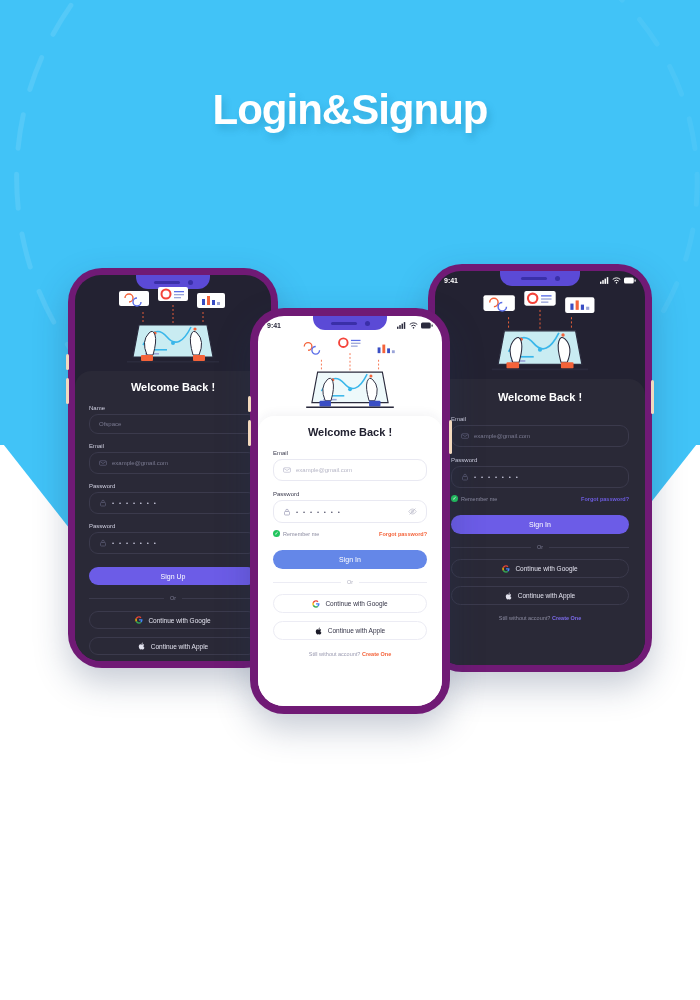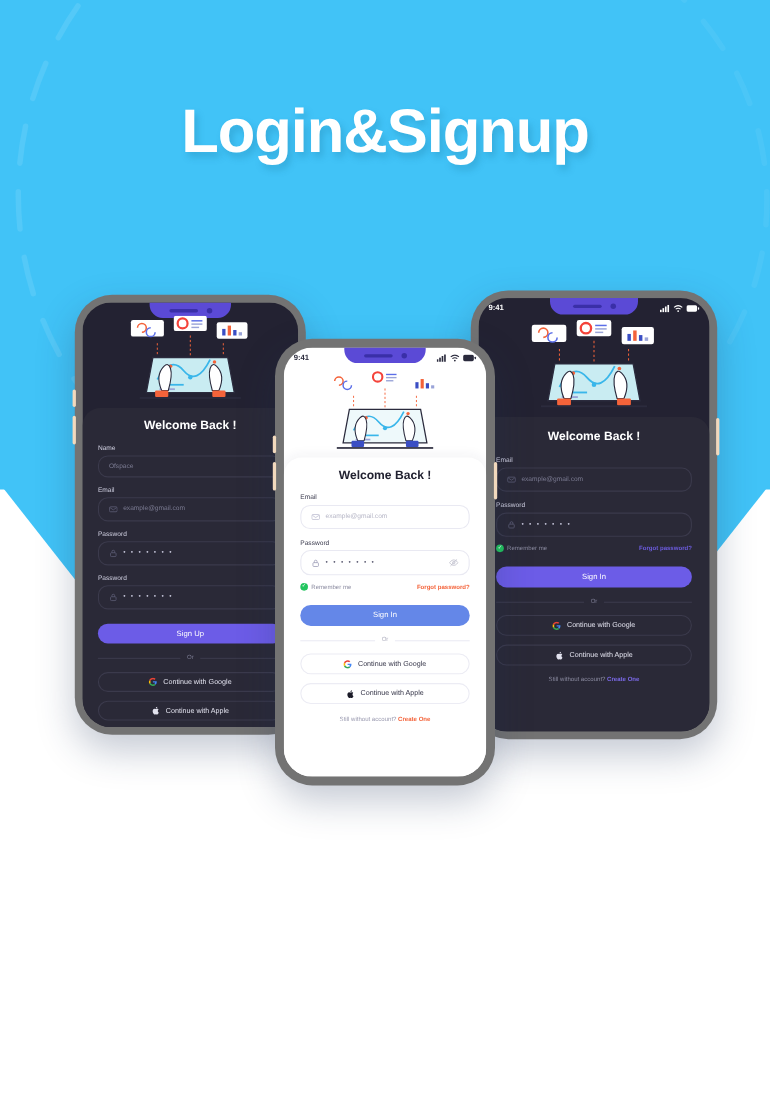--- a/index.html
+++ b/index.html
@@ -43,30 +43,30 @@
     background: #41c3f7;
   }
   
   .deco-arcs { position: absolute; left: 0; top: 0; width: 700px; height: 460px;
                opacity: 0.45; pointer-events: none; }
 
   
   .title {
     position: absolute; top: 86px; left: 0; width: 700px;
     text-align: center;
-    font-size: 56px; font-weight: bold; letter-spacing: -1px;
+    font-size: 42px; font-weight: bold; letter-spacing: -1px;
     color: #ffffff;
     text-shadow: 3px 5px 7px rgba(20,110,150,0.28);
     font-family: "Liberation Sans", sans-serif;
   }
 
   
   .phone {
     position: absolute;
-    background: #737373;
+    background: #701a75;
     border-radius: 34px;
     box-shadow: 0 14px 34px rgba(30,50,90,0.26);
   }
   .phone .screen {
     position: absolute;
     overflow: hidden;
     border-radius: 26px;
   }
   .side-btn {
     position: absolute; width: 3px; background: #f2d9bd; border-radius: 2px;

